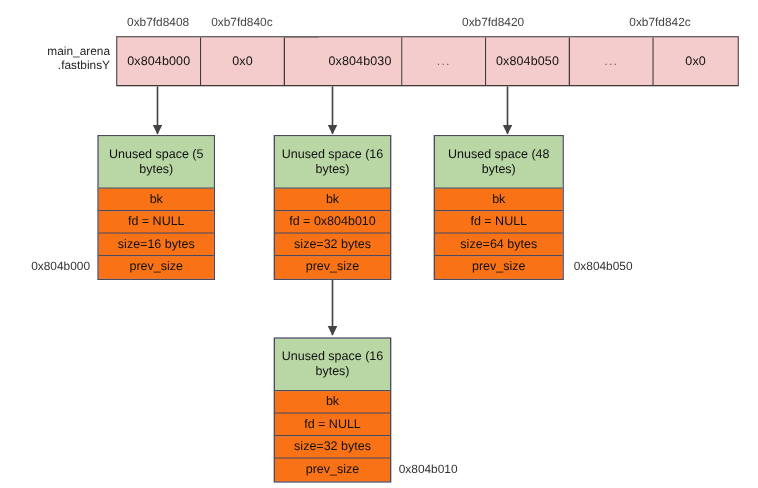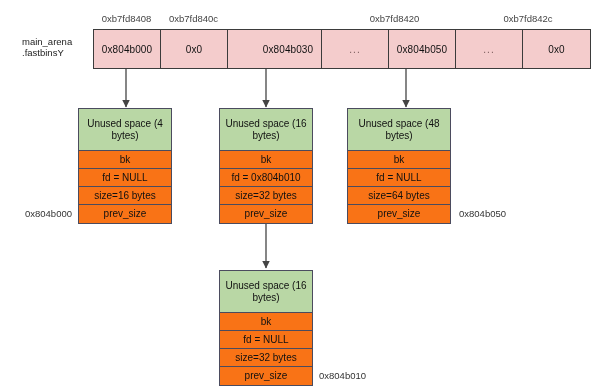--- a/index.html
+++ b/index.html
@@ -22,21 +22,21 @@
     width: 606px;
     height: 390px;
   }
 
   
   .arena-label {
     position: absolute;
     left: 22px;
     top: 36px;
     width: 66px;
-    text-align: left;
+    text-align: right;
     font-size: 9.5px;
     line-height: 11px;
     color: #222;
     white-space: nowrap;
   }
   .fastbin-table {
     position: absolute;
     left: 93px;
     top: 29px;
     height: 40px;
@@ -153,21 +153,21 @@
       <div class="fb-cell" style="width: 67px;">0x0</div>
       <div class="fb-cell" style="width: 67px; margin-left: 27px;">0x804b030</div>
       <div class="fb-cell ellipsis" style="width: 67px;">...</div>
       <div class="fb-cell" style="width: 67px;">0x804b050</div>
       <div class="fb-cell ellipsis" style="width: 67px;">...</div>
       <div class="fb-cell" style="width: 67px;">0x0</div>
     </div>
 
   <div id="chunk-host">
       <div class="chunk" style="left: 78px; top: 108px; width: 94px;">
-        <div class="chunk-row unused">Unused space (4 bytes)</div>
+        <div class="chunk-row unused">Unused space (5 bytes)</div>
         <div class="chunk-row field">bk</div>
         <div class="chunk-row field">fd = NULL</div>
         <div class="chunk-row field">size=16 bytes</div>
         <div class="chunk-row field">prev_size</div>
       </div>
       <div class="side-addr" style="top: 208px; left: 6px; width: 66px; text-align: right;">0x804b000</div>
       <div class="chunk" style="left: 219px; top: 108px; width: 94px;">
         <div class="chunk-row unused">Unused space (16 bytes)</div>
         <div class="chunk-row field">bk</div>
         <div class="chunk-row field">fd = 0x804b010</div>

